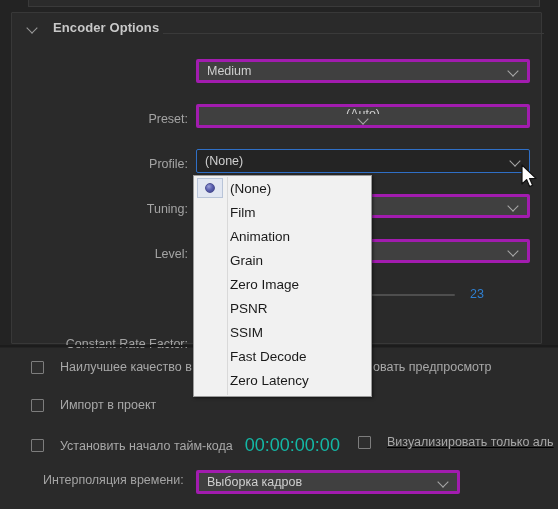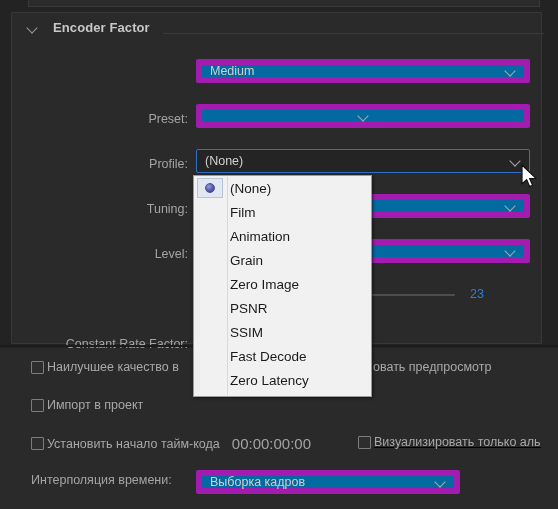--- a/index.html
+++ b/index.html
@@ -54,22 +54,22 @@
   
   .row { position: absolute; height: 24px; display: flex; align-items: center; }
   .row-label {
     position: absolute; right: 0; font-size: 12.5px; color: #a4a4a4;
     white-space: nowrap; text-align: right;
   }
   .field-label-box { position: absolute; width: 160px; margin-top: 48px; }
 
   .select {
     position: absolute; height: 24px;
-    background: #0369a1;
-    border: 6px solid #a21caf;
+    background: #404040;
+    border: 3px solid #a21caf;
     border-radius: 2px;
     display: flex; align-items: center;
     padding: 0 8px;
     cursor: pointer;
   }
   .select .val {
     font-size: 12.5px; color: #cfcfcf; white-space: nowrap;
     flex: 1; overflow: hidden;
   }
   .select.focused {
@@ -103,23 +103,23 @@
     position: absolute; left: 0; top: 348px; width: 558px; height: 161px;
     background: #2a2a2a;
   }
   .cb-row { position: absolute; display: flex; align-items: center; }
   .checkbox {
     width: 13px; height: 13px; flex: 0 0 13px;
     background: #2e2e2e; border: 1.6px solid #7d7d7d; border-radius: 1px;
     cursor: pointer;
   }
   .cb-text {
-    margin-left: 3px; font-size: 12.5px; color: #a8a8a8; white-space: nowrap;
-  }
-  .tc-dim { margin-left: 12px; font-size: 15px; color: #a3a3a3; }
+    margin-left: 16px; font-size: 12.5px; color: #a8a8a8; white-space: nowrap;
+  }
+  .tc-dim { margin-left: 12px; font-size: 18px; color: #14b8a6; }
 
   
   .popup {
     position: absolute; left: 193px; top: 175px; width: 179px; height: 222px;
     background: #f1f1f1;
     border: 1px solid #9a9a9a;
     z-index: 50;
     box-shadow: 1px 1px 3px rgba(0,0,0,0.55);
   }
   .popup-sep {
@@ -154,21 +154,21 @@
 <div class="root">
 
   <div class="top-strip">
     <div class="top-strip-inner"></div>
   </div>
 
   <div class="group-box"></div>
 
   <div class="group-header">
     <span class="tw-arrow"></span>
-    <span class="group-title">Encoder Factor</span>
+    <span class="group-title">Encoder Options</span>
   </div>
   <div class="group-rule"></div>
 
   <div class="field-label-box row" style="left:28px; top:59px;">
     <span class="row-label">Preset:</span>
   </div>
   <div class="select" style="left:196px; top:59px; width:334px;">
     <span class="val">Medium</span>
     <span class="chev"></span>
   </div>
@@ -229,21 +229,21 @@
     <span class="cb-text">Установить начало тайм-кода</span>
     <span class="tc-dim">00:00:00:00</span>
   </div>
 
   <div class="cb-row" style="left:358px; top:435px;text-decoration:underline;">
     <span class="checkbox"></span>
     <span class="cb-text">Визуализировать только аль</span>
   </div>
 
   <div class="cb-row" style="left:31px; top:473px;">
-    <span class="cb-text" style="margin-left:0; color:#a4a4a4;">Интерполяция времени:</span>
+    <span class="cb-text" style="margin-left:12px; color:#a4a4a4;">Интерполяция времени:</span>
   </div>
   <div class="select" style="left:196px; top:470px; width:264px;">
     <span class="val">Выборка кадров</span>
     <span class="chev"></span>
   </div>
 
   <div class="popup">
     <div class="popup-sep"></div>
 
     <div class="popup-item">

